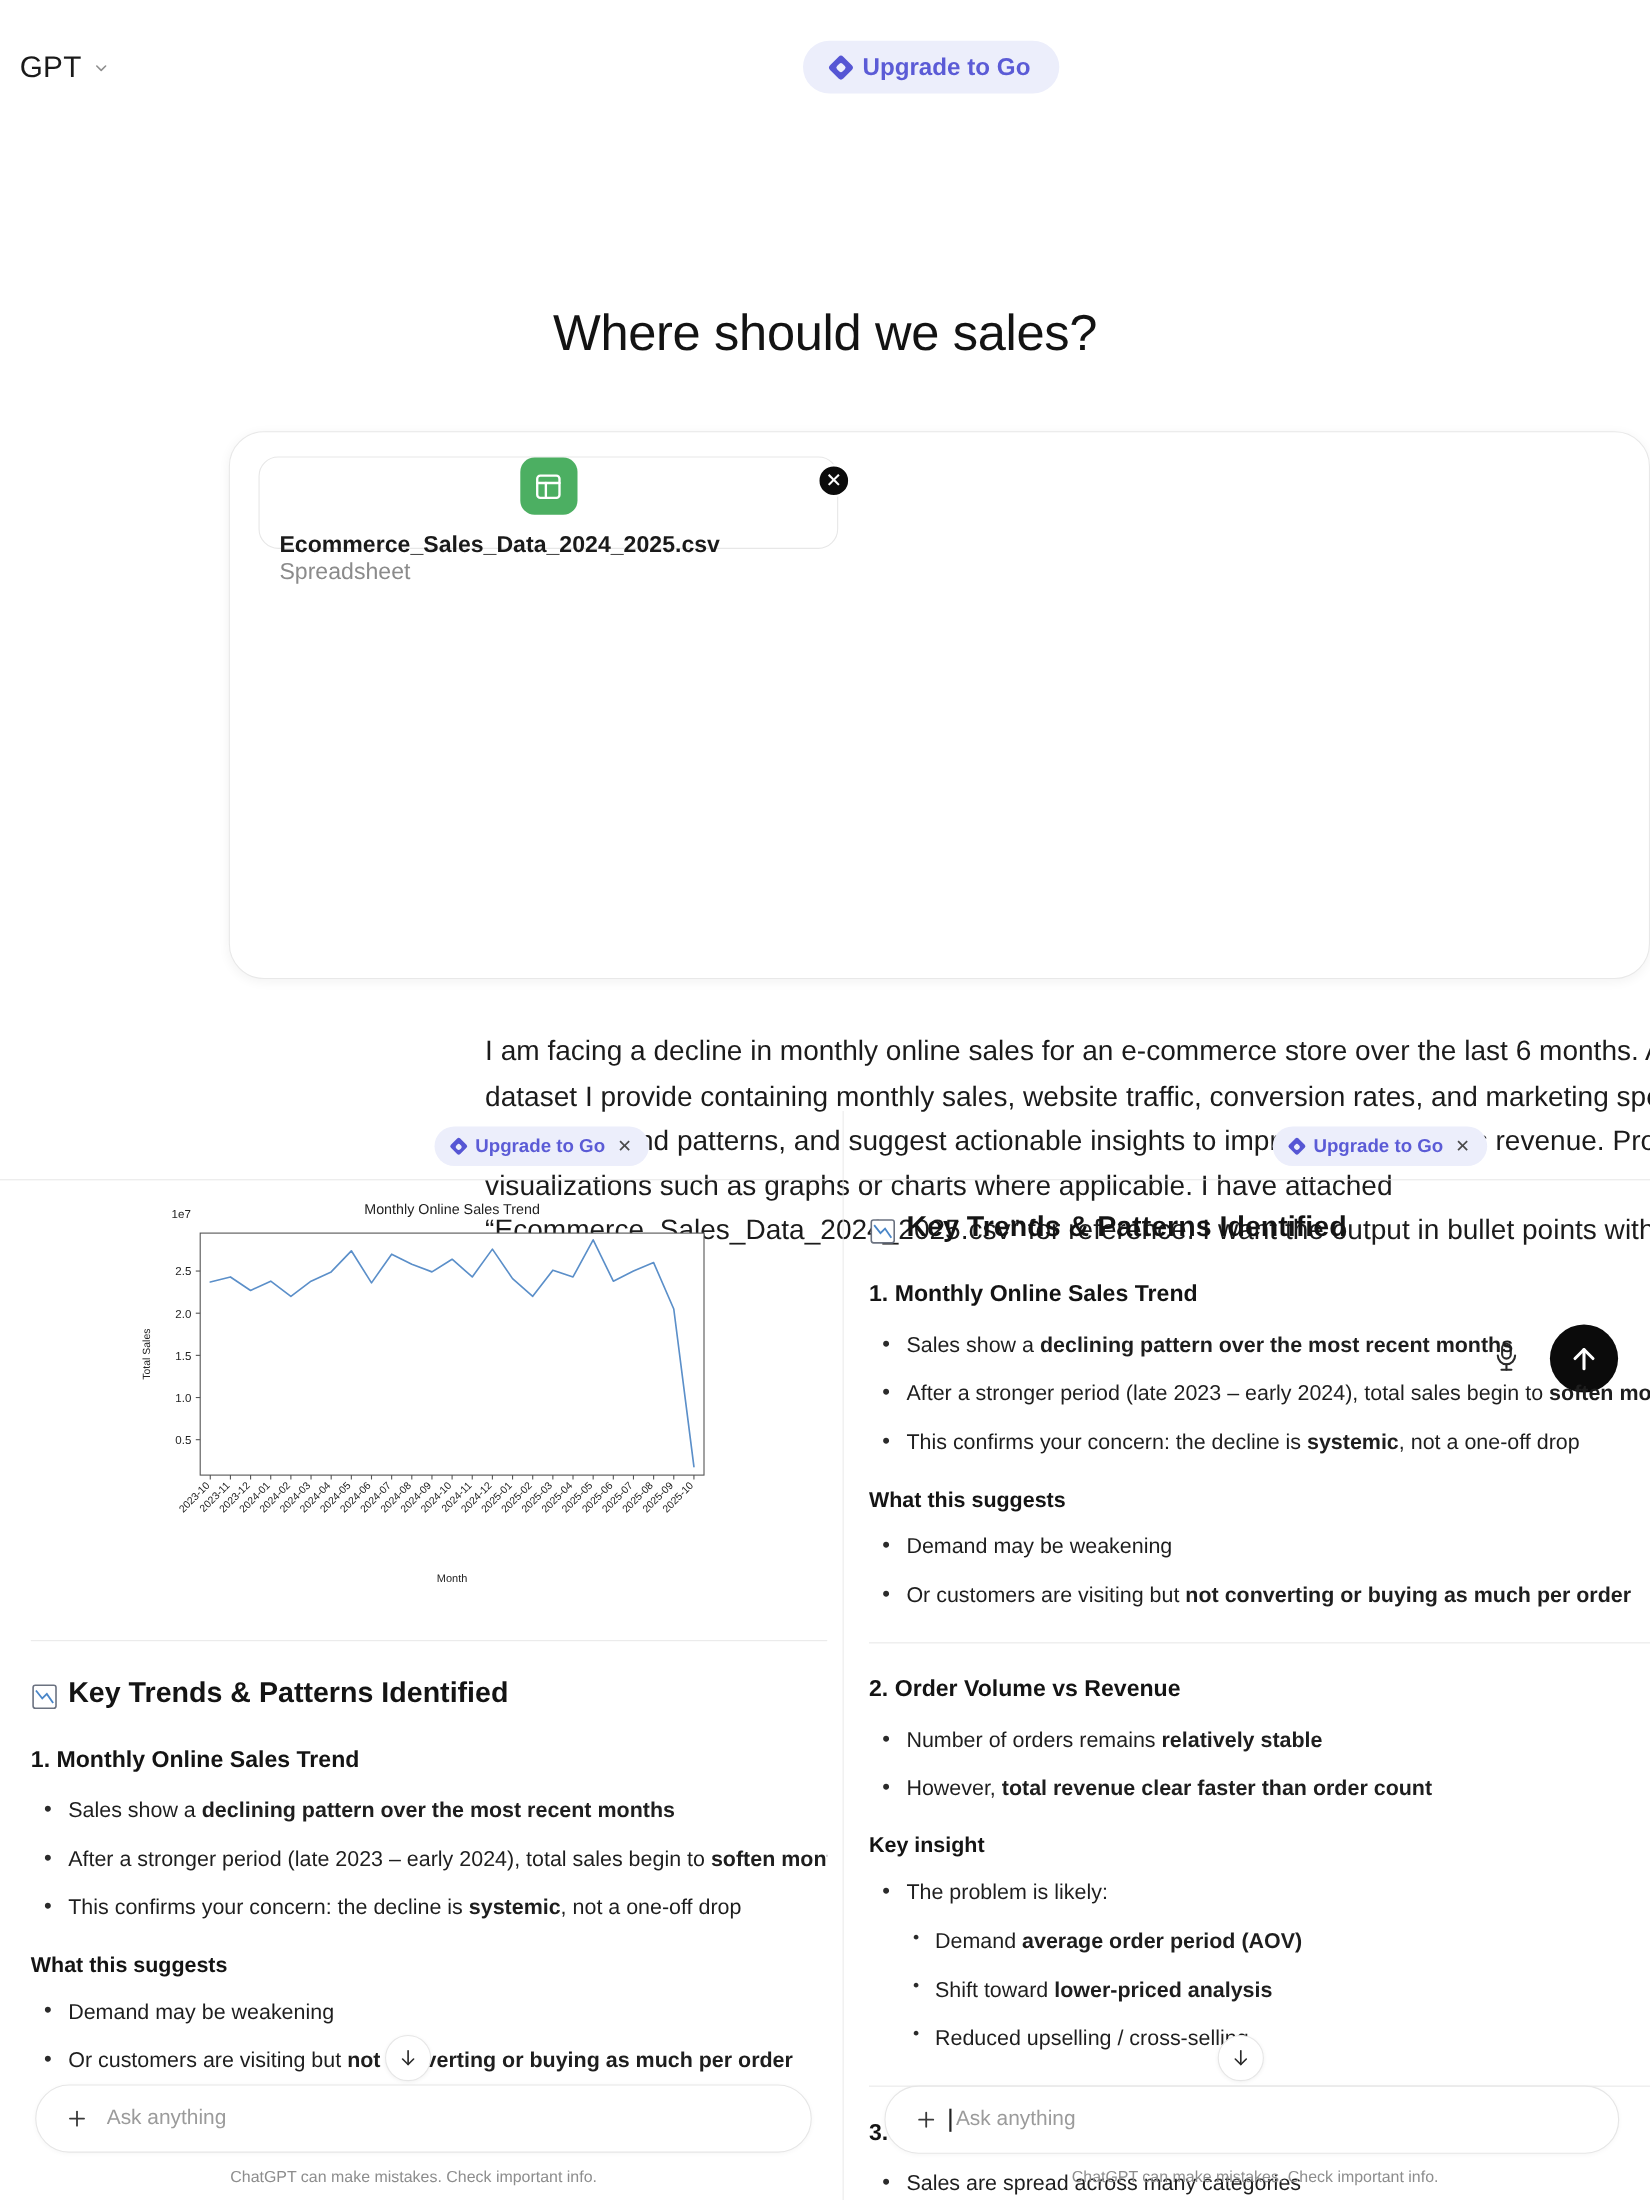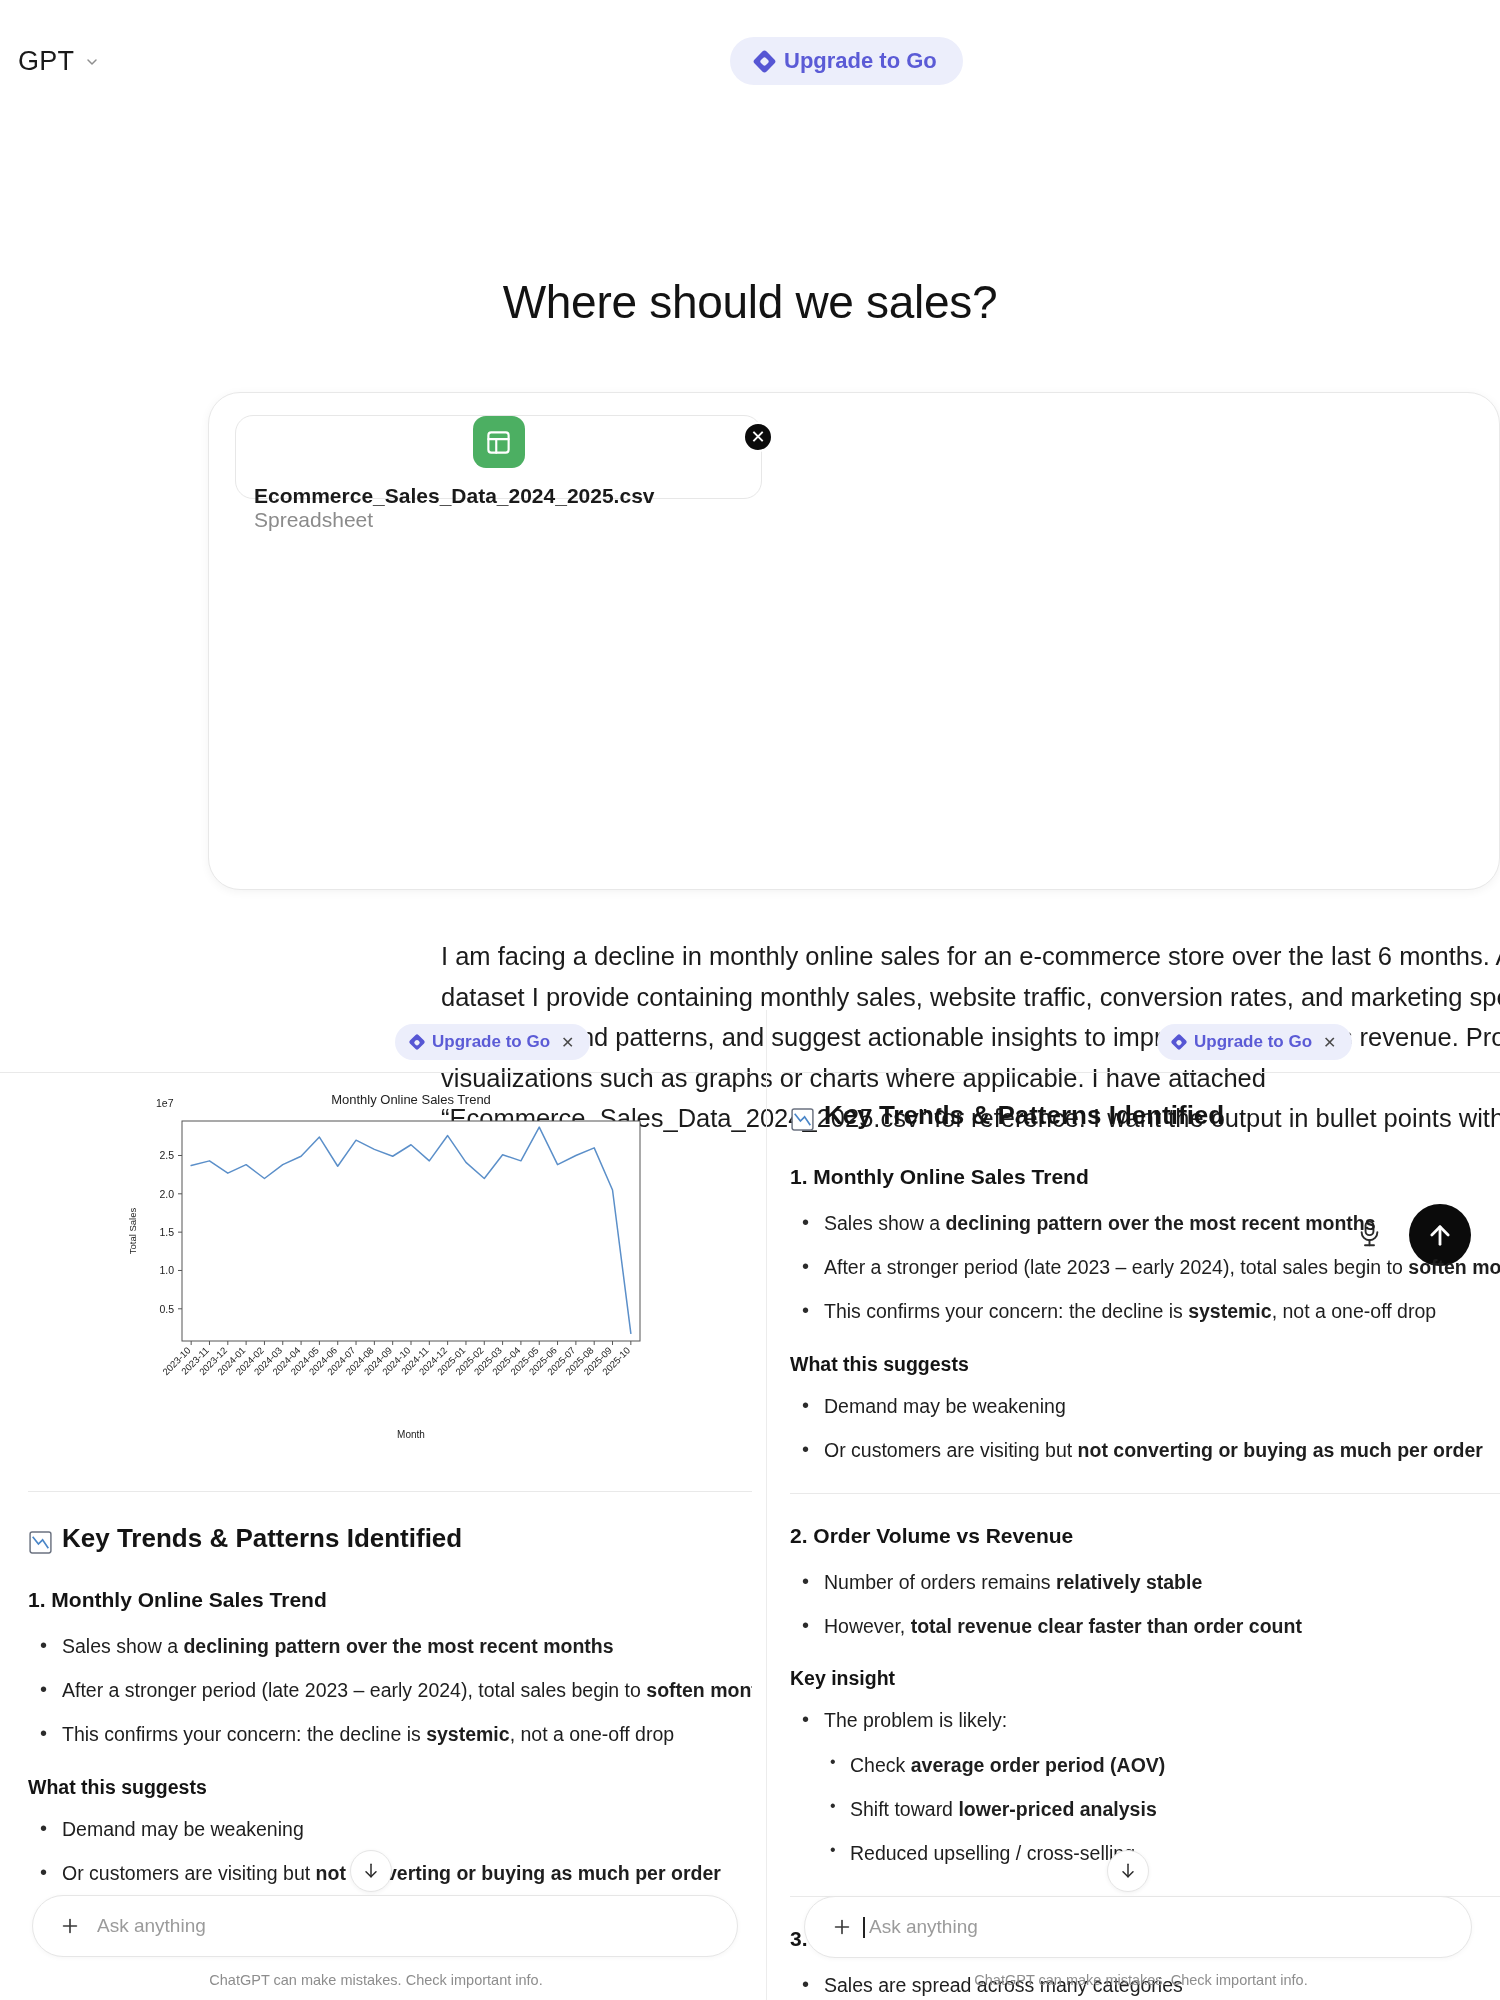--- a/index.html
+++ b/index.html
@@ -398,21 +398,21 @@
       <div class="h3">2. Order Volume vs Revenue</div>
       <ul id="r-b3">
           <li><span>Number of orders remains </span><b>relatively stable</b></li>
           <li><span>However, </span><b>total revenue clear faster than order count</b></li>
         </ul>
       <div class="h4">Key insight</div>
       <ul>
         <li>The problem is likely:</li>
       </ul>
       <ul class="sub" id="r-sub">
-          <li><span>Check </span><b>average order period (AOV)</b></li>
+          <li><span>Demand </span><b>average order period (AOV)</b></li>
           <li><span>Shift toward </span><b>lower-priced analysis</b></li>
           <li><span>Reduced upselling / cross-selling</span></li>
         </ul>
 
       <div class="sep"></div>
 
       <div class="h3">3. Product &amp; Category Mix Effect</div>
       <ul id="r-b4">
           <li><span>Sales are spread across many categories</span></li>
         </ul>

